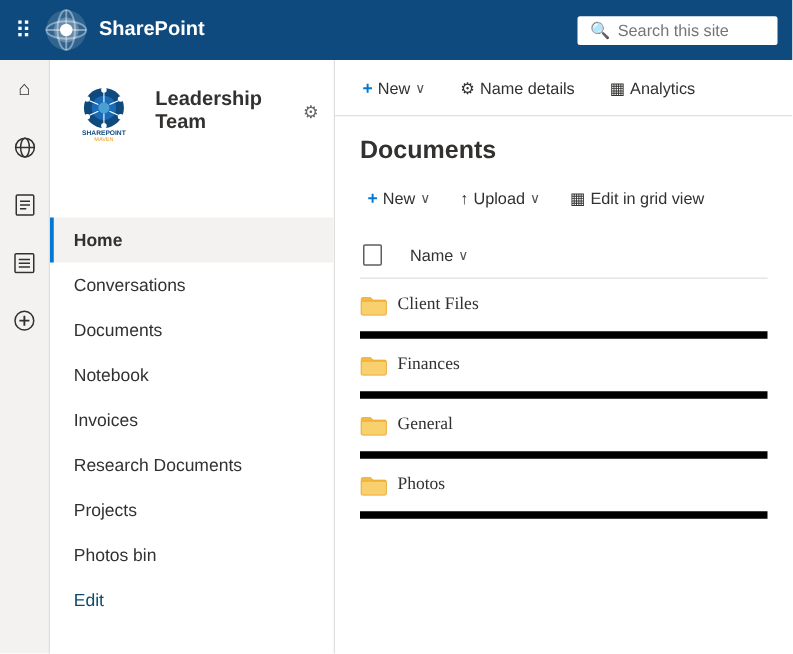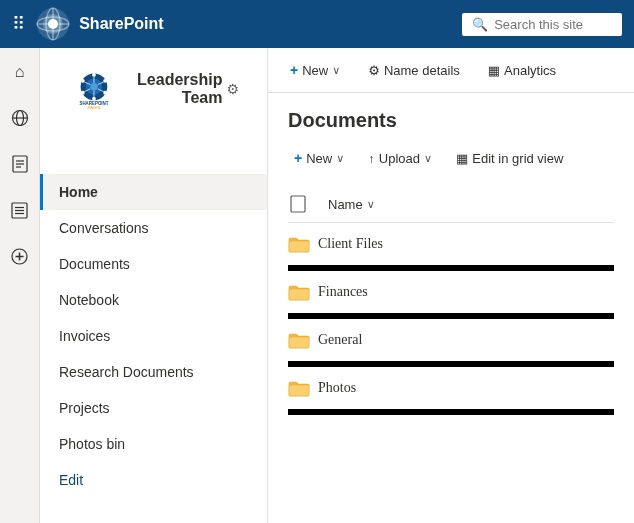--- a/index.html
+++ b/index.html
@@ -94,23 +94,22 @@
       background: white;
       border-right: 1px solid #e1dfdd;
       display: flex;
       flex-direction: column;
       flex-shrink: 0;
       overflow-y: auto;
     }
     .sidebar-logo-area {
       display: flex;
       align-items: center;
-      padding: 16px 28px;
+      padding: 16px 12px;
       gap: 10px;
-      text-align: right;
     }
     .sharepoint-maven-logo {
       width: 70px;
       height: 50px;
     }
     .site-title {
       font-size: 16px;
       font-weight: 600;
       color: #323130;
     }

